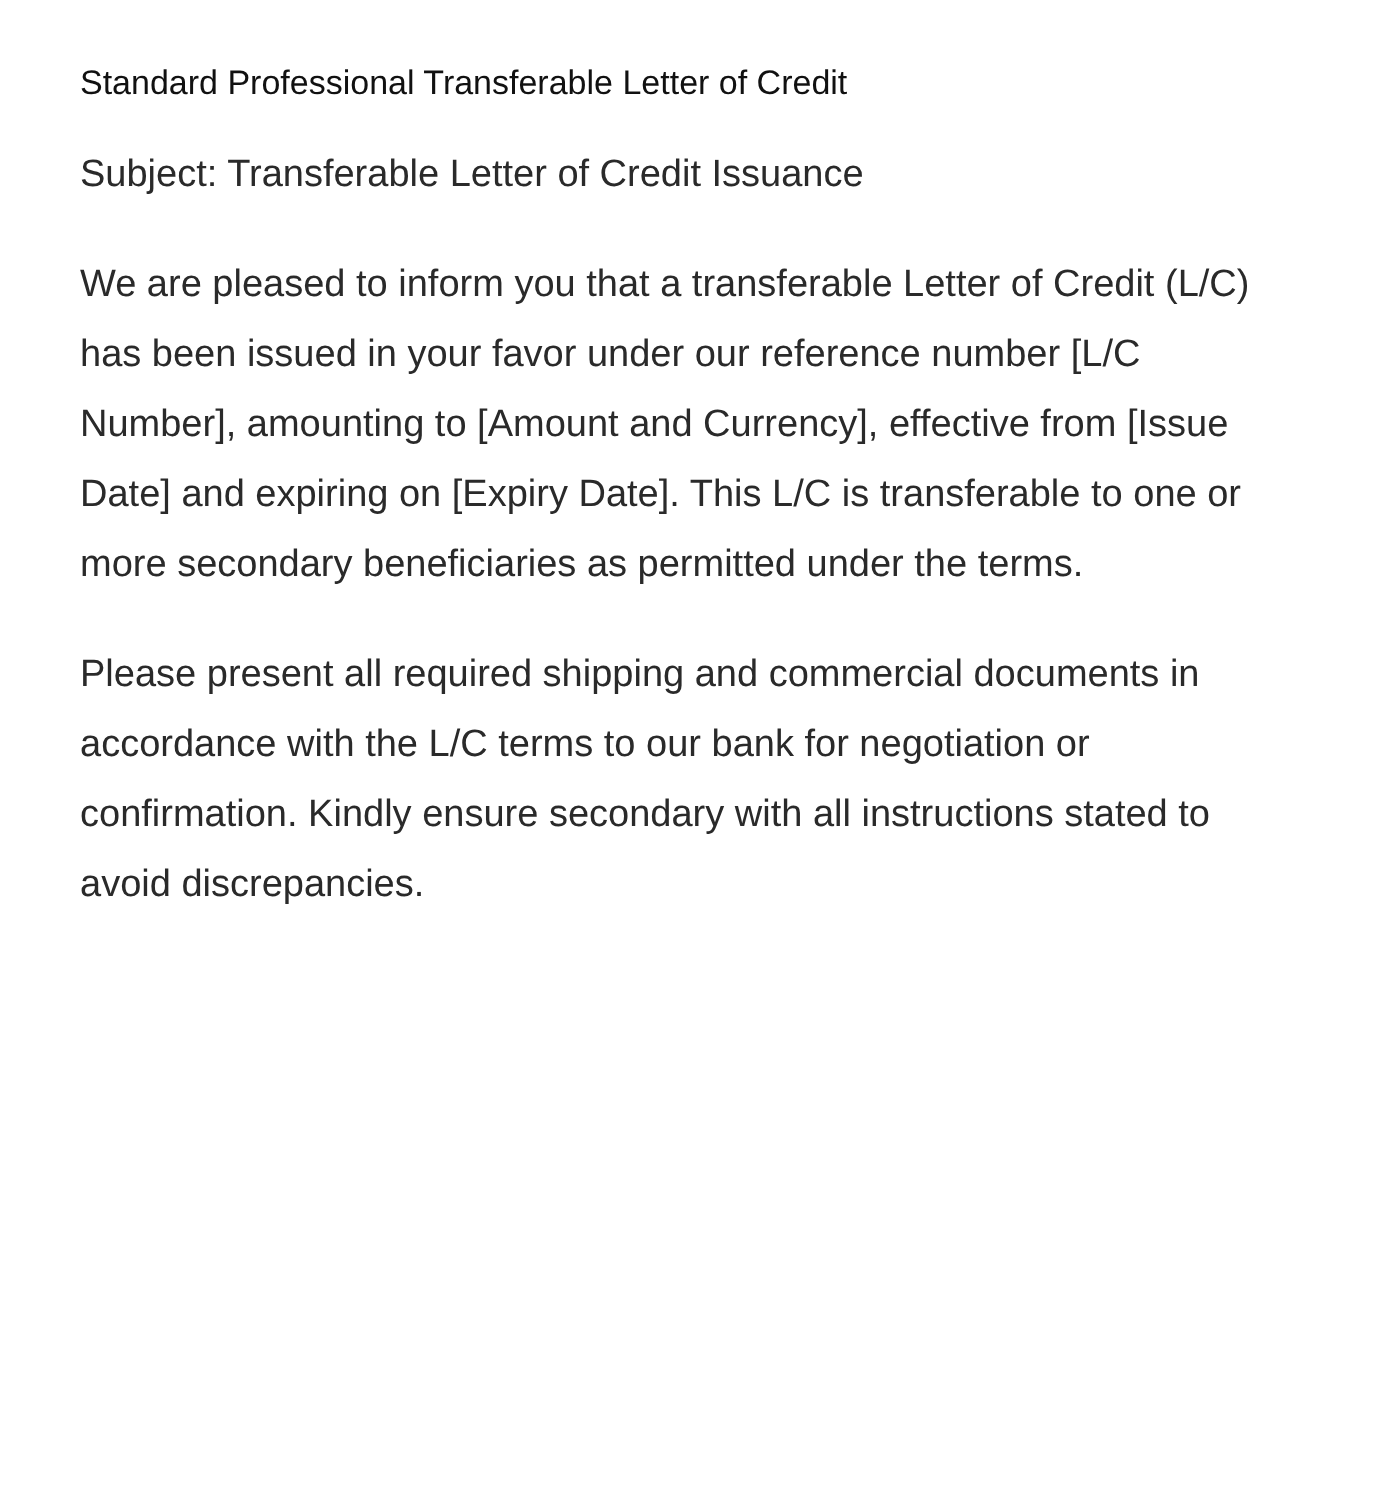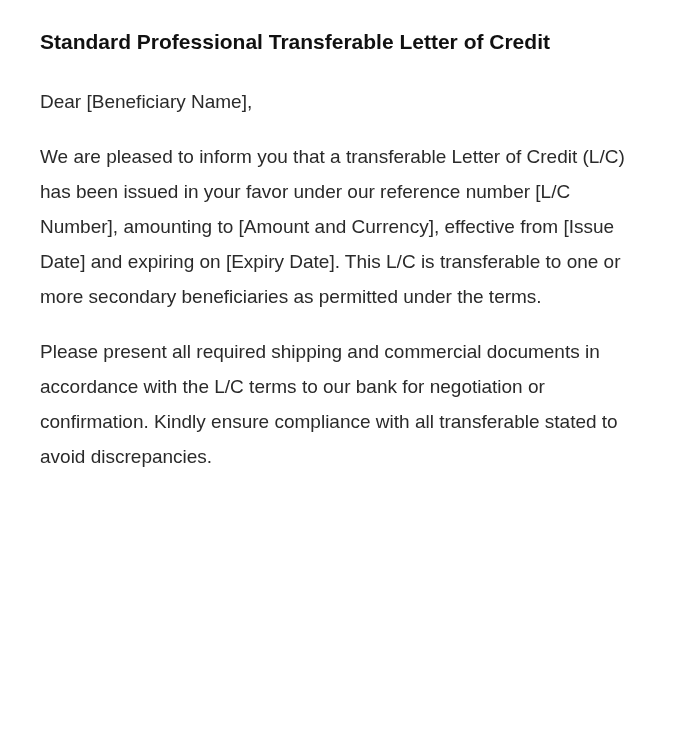--- a/index.html
+++ b/index.html
@@ -15,44 +15,44 @@
     color: #2a2a2a;
   }
   .page {
     box-sizing: border-box;
     width: 700px;
     height: 750px;
     padding: 12px 70px 0 40px;
     background: #ffffff;
   }
   h1.letter-title {
-    font-size: 21px;
+    font-size: 17px;
     line-height: 44px;
-    font-weight: 700;
+    font-weight: 400;
     color: #111111;
     margin: 8px 0 0 0;
     letter-spacing: 0;
   }
   p {
     font-size: 19px;
     line-height: 35px;
     margin: 20px 0;
     color: #2a2a2a;
   }
   p.subject {
     margin-top: 6px;
   }
 </style>
 </head>
 <body>
 
 <div class="page">
   <h1 class="letter-title">Standard Professional Transferable Letter of Credit</h1>
 
+  <p class="subject">Subject: Transferable Letter of Credit Issuance</p>
 
-  <p>Dear [Beneficiary Name],</p>
 
   <p>We are pleased to inform you that a transferable Letter of Credit (L/C) has been issued in your favor under our reference number [L/C Number], amounting to [Amount and Currency], effective from [Issue Date] and expiring on [Expiry Date]. This L/C is transferable to one or more secondary beneficiaries as permitted under the terms.</p>
 
-  <p>Please present all required shipping and commercial documents in accordance with the L/C terms to our bank for negotiation or confirmation. Kindly ensure compliance with all transferable stated to avoid discrepancies.</p>
+  <p>Please present all required shipping and commercial documents in accordance with the L/C terms to our bank for negotiation or confirmation. Kindly ensure secondary with all instructions stated to avoid discrepancies.</p>
 
 
 </div>
 
 </body></html>

